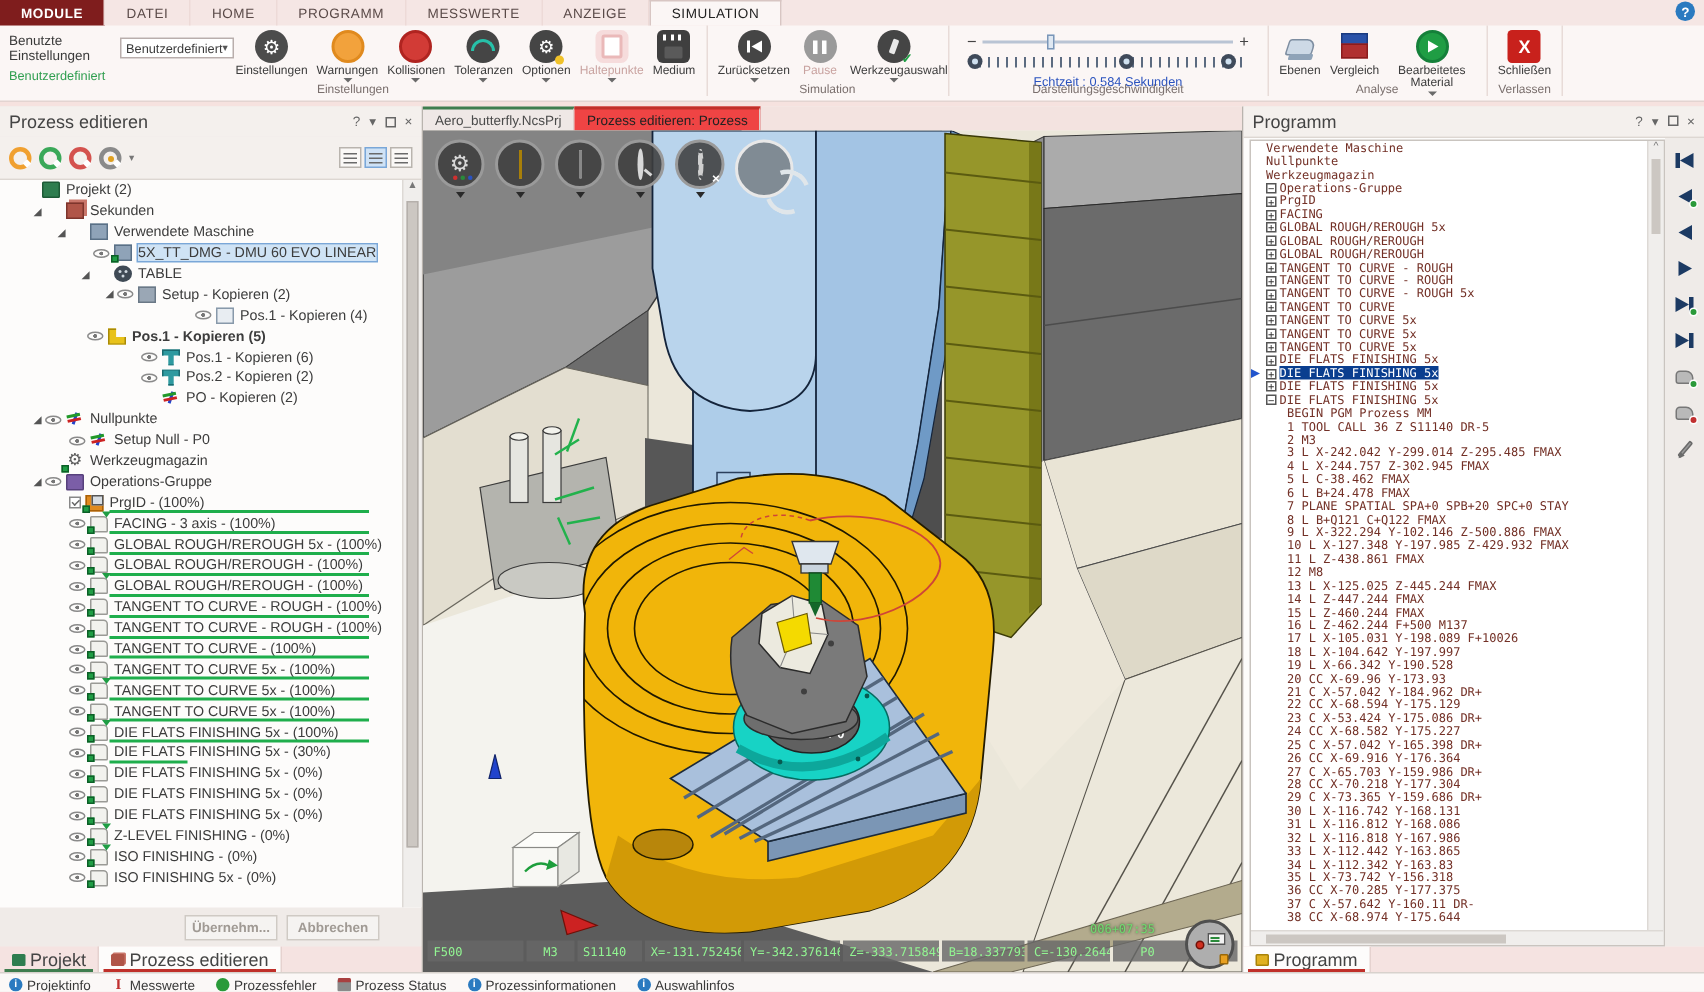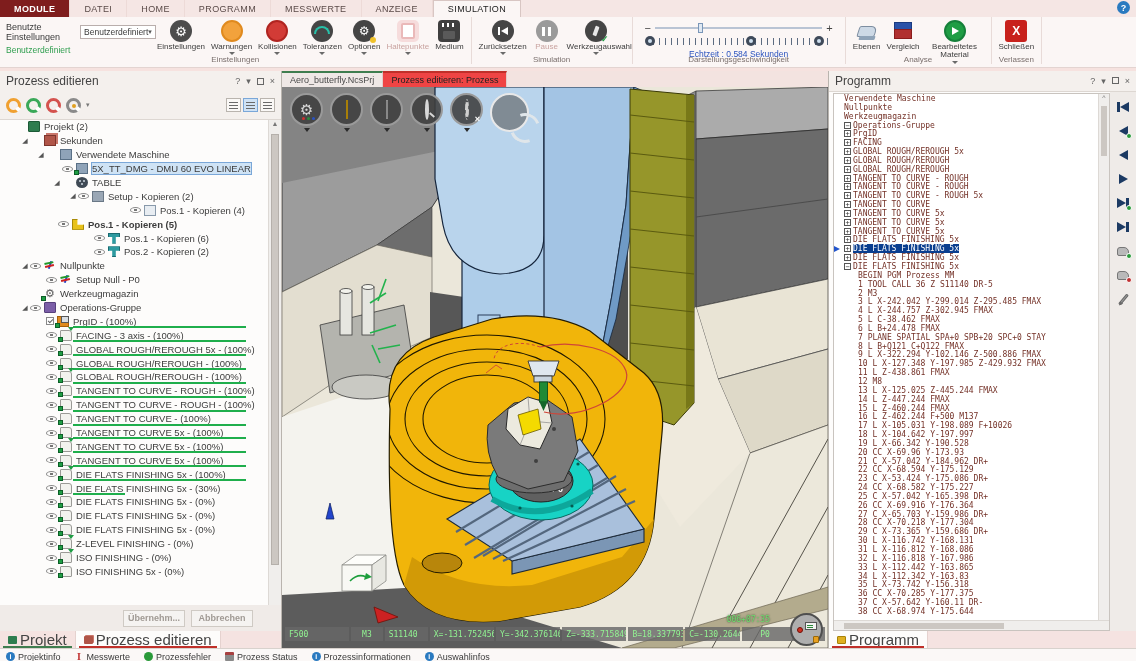--- a/index.html
+++ b/index.html
@@ -124,21 +124,21 @@
   .ti-ofold { background:#7b5ea7; border:1px solid #57407c; border-radius:1px; }
   .ti-prgid { background:#e08a1e; border:1px solid #a86008; }
   .ti-prgid::before { content:""; position:absolute; right:-1px; top:-1px; width:6px; height:5px; background:#d8dde2; border:1px solid #555; }
   .ti-doc { background:#f2f2ee; border:1px solid #9a9a96; border-radius:1px 3px 1px 1px; }
   .prog { position:absolute; bottom:0; height:2px; background:#1fae4c; }
   #ltree-scroll { position:absolute; right:0; top:0; bottom:0; width:13px; background:#f0eeec; border-left:1px solid #ddd9d5; font-size:7px; color:#777; text-align:center; }
   #ltree-scroll .thumb { position:absolute; left:2px; right:2px; top:14px; bottom:40px; background:#ccc7c2; border:1px solid #b5b0ab; }
   
   #lbtns { height:26px; display:flex; justify-content:flex-end; gap:6px; align-items:center; padding:0 28px 0 0; background:#f0ebe8; }
   .graybtn { min-width:62px; height:17px; background:#f5f3f1; border:1px solid #cfcac4; color:#a09a94; font-size:9px; display:flex; align-items:center; justify-content:center;font-weight:bold; }
-  .ptabs { height:17px; display:flex; background:#f5e3e1; align-items:stretch; font-size:15px; color:#444; }
+  .ptabs { height:17px; display:flex; background:#f5e3e1; align-items:stretch; font-size:12px; color:#444; }
   .ptab { display:flex; align-items:center; gap:3px; padding:0 8px; border-right:1px solid #e5d2cf; position:relative; }
   .ptab.active { background:#fdfcfb; }
   .ptab .ul { position:absolute; left:3px; right:3px; bottom:0; height:2px; }
   .tabicon { width:9px; height:8px; border-radius:1px; }
   .tabicon.green { background:#2e7d4f; }
   .tabicon.red { background:#b05548; box-shadow:1px -1px 0 #c9766a; }
   .tabicon.yellow { background:#e0b020; border:1px solid #a88208; }
 
   
   #viewport { flex:1; display:flex; flex-direction:column; min-width:0; }
@@ -433,20 +433,26 @@
           <span class="tri sp">◢</span>
           <span class="eye"></span>
           <span class="ti ti-posT"></span>
           <span class="tlbl">Pos.1 - Kopieren (6)</span>
         </div>
         <div class="trow" style="padding-left: 84px;">
           <span class="tri sp">◢</span>
           <span class="eye"></span>
           <span class="ti ti-posT"></span>
           <span class="tlbl">Pos.2 - Kopieren (2)</span>
+        </div>
+        <div class="trow" style="padding-left: 84px;">
+          <span class="tri sp">◢</span>
+          <span class="eye sp"></span>
+          <span class="ti ti-axis"></span>
+          <span class="tlbl">PO - Kopieren (2)</span>
         </div>
         <div class="trow" style="padding-left: 20px;">
           <span class="tri">◢</span>
           <span class="eye"></span>
           <span class="ti ti-axis"></span>
           <span class="tlbl">Nullpunkte</span>
         </div>
         <div class="trow" style="padding-left: 36px;">
           <span class="tri sp">◢</span>
           <span class="eye"></span>

